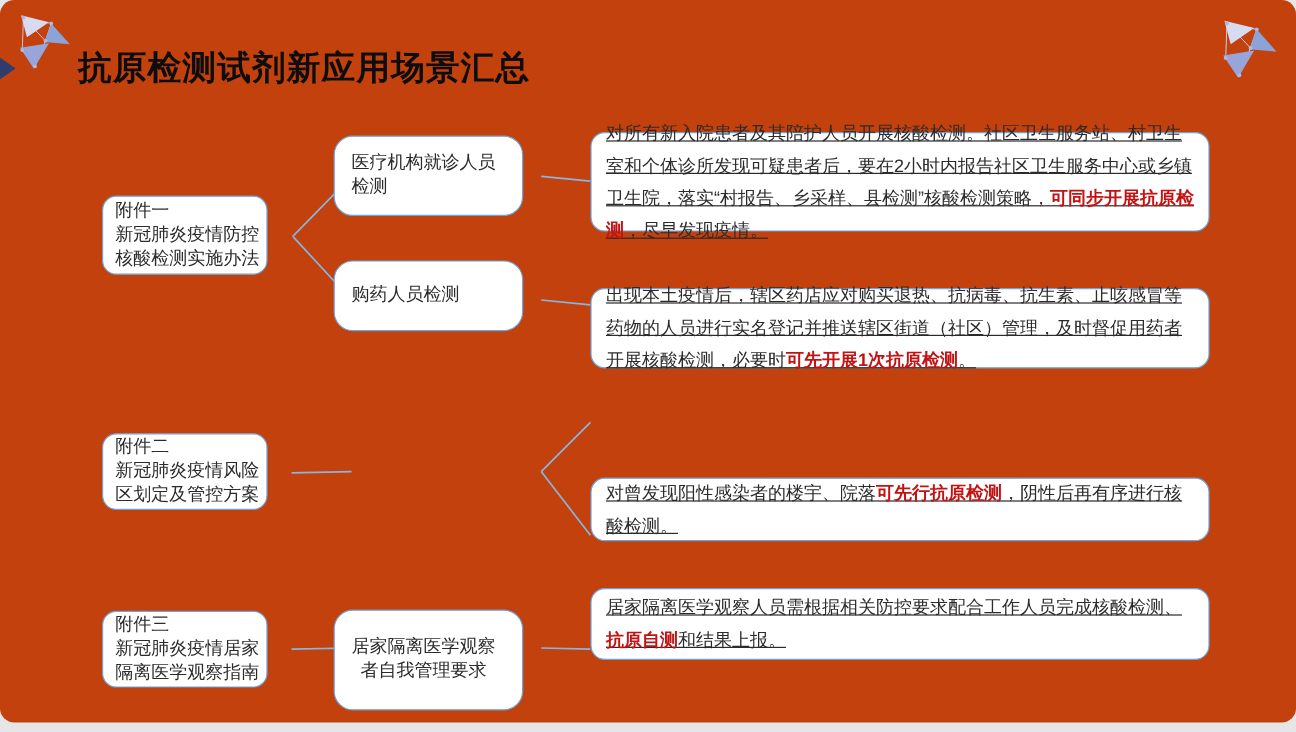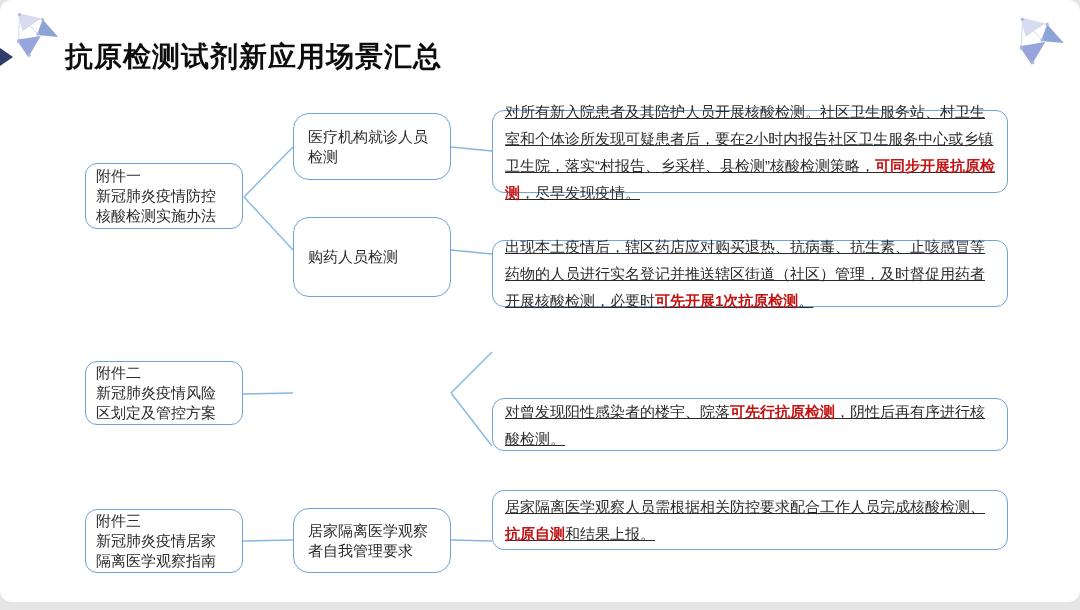--- a/index.html
+++ b/index.html
@@ -12,48 +12,48 @@
   *{margin:0;padding:0;box-sizing:border-box;}
   html,body{width:1080px;height:610px;overflow:hidden;}
   body{
     background:var(--page-bg);
     font-family:"Liberation Sans","DejaVu Sans",sans-serif;
     color:var(--text);
     position:relative;
   }
   .slide{
     position:absolute;left:0;top:0;width:1080px;height:602px;
-    background:#ffffff;border-radius:12px;
+    background:#c2410c;border-radius:12px;
   }
   .page-title{
     position:absolute;left:65px;top:38px;
     font-size:28px;font-weight:bold;color:#0d0d0d;
     letter-spacing:1px;
   }
   .node{
     position:absolute;
     background:#fff;
     border:1.6px solid var(--box-border);
     border-radius:14px;
     display:flex;align-items:center;
     font-size:15px;line-height:20px;color:var(--text);
     white-space:pre-line;
   }
-  .node.attach{left:85px;width:158px;padding:2px 6px 2px 10px;border-radius:12px;}
-  .node.scenario{left:293px;width:158px;padding:2px 6px 2px 14px;border-radius:16px;}
+  .node.attach{left:85px;width:138px;padding:2px 6px 2px 10px;border-radius:12px;}
+  .node.scenario{left:278px;width:158px;padding:2px 6px 2px 14px;border-radius:16px;font-family:Liberation Mono, monospace;}
   .node.detail{left:492px;width:516px;padding:4px 12px;border-radius:12px;line-height:27px;white-space:normal;text-decoration:underline;}
   .detail .hl{color:var(--highlight-red);font-weight:bold;}
 
   #a1{top:163px;height:66px;}
   #a2{top:361px;height:64px;}
   #a3{top:509px;height:64px;}
   #b1{top:113px;height:67px;}
-  #b2{top:217px;height:80px;}
+  #b2{top:217px;height:59px;}
   #b3{top:359px;height:68px;}
-  #b4{top:508px;height:65px;}
+  #b4{top:508px;height:84px;text-align:center;}
   #c1{top:110px;height:83px;}
   #c2{top:221px;height:67px;margin-top:19px;}
   #c3{top:326px;height:53px;}
   #c4{top:398px;height:53px;}
   #c5{top:490px;height:60px;}
 
   .connectors{position:absolute;left:0;top:0;width:1080px;height:602px;pointer-events:none;}
   .connectors line{stroke:var(--connector);stroke-width:1.4;}
 
   .logo{position:absolute;}

